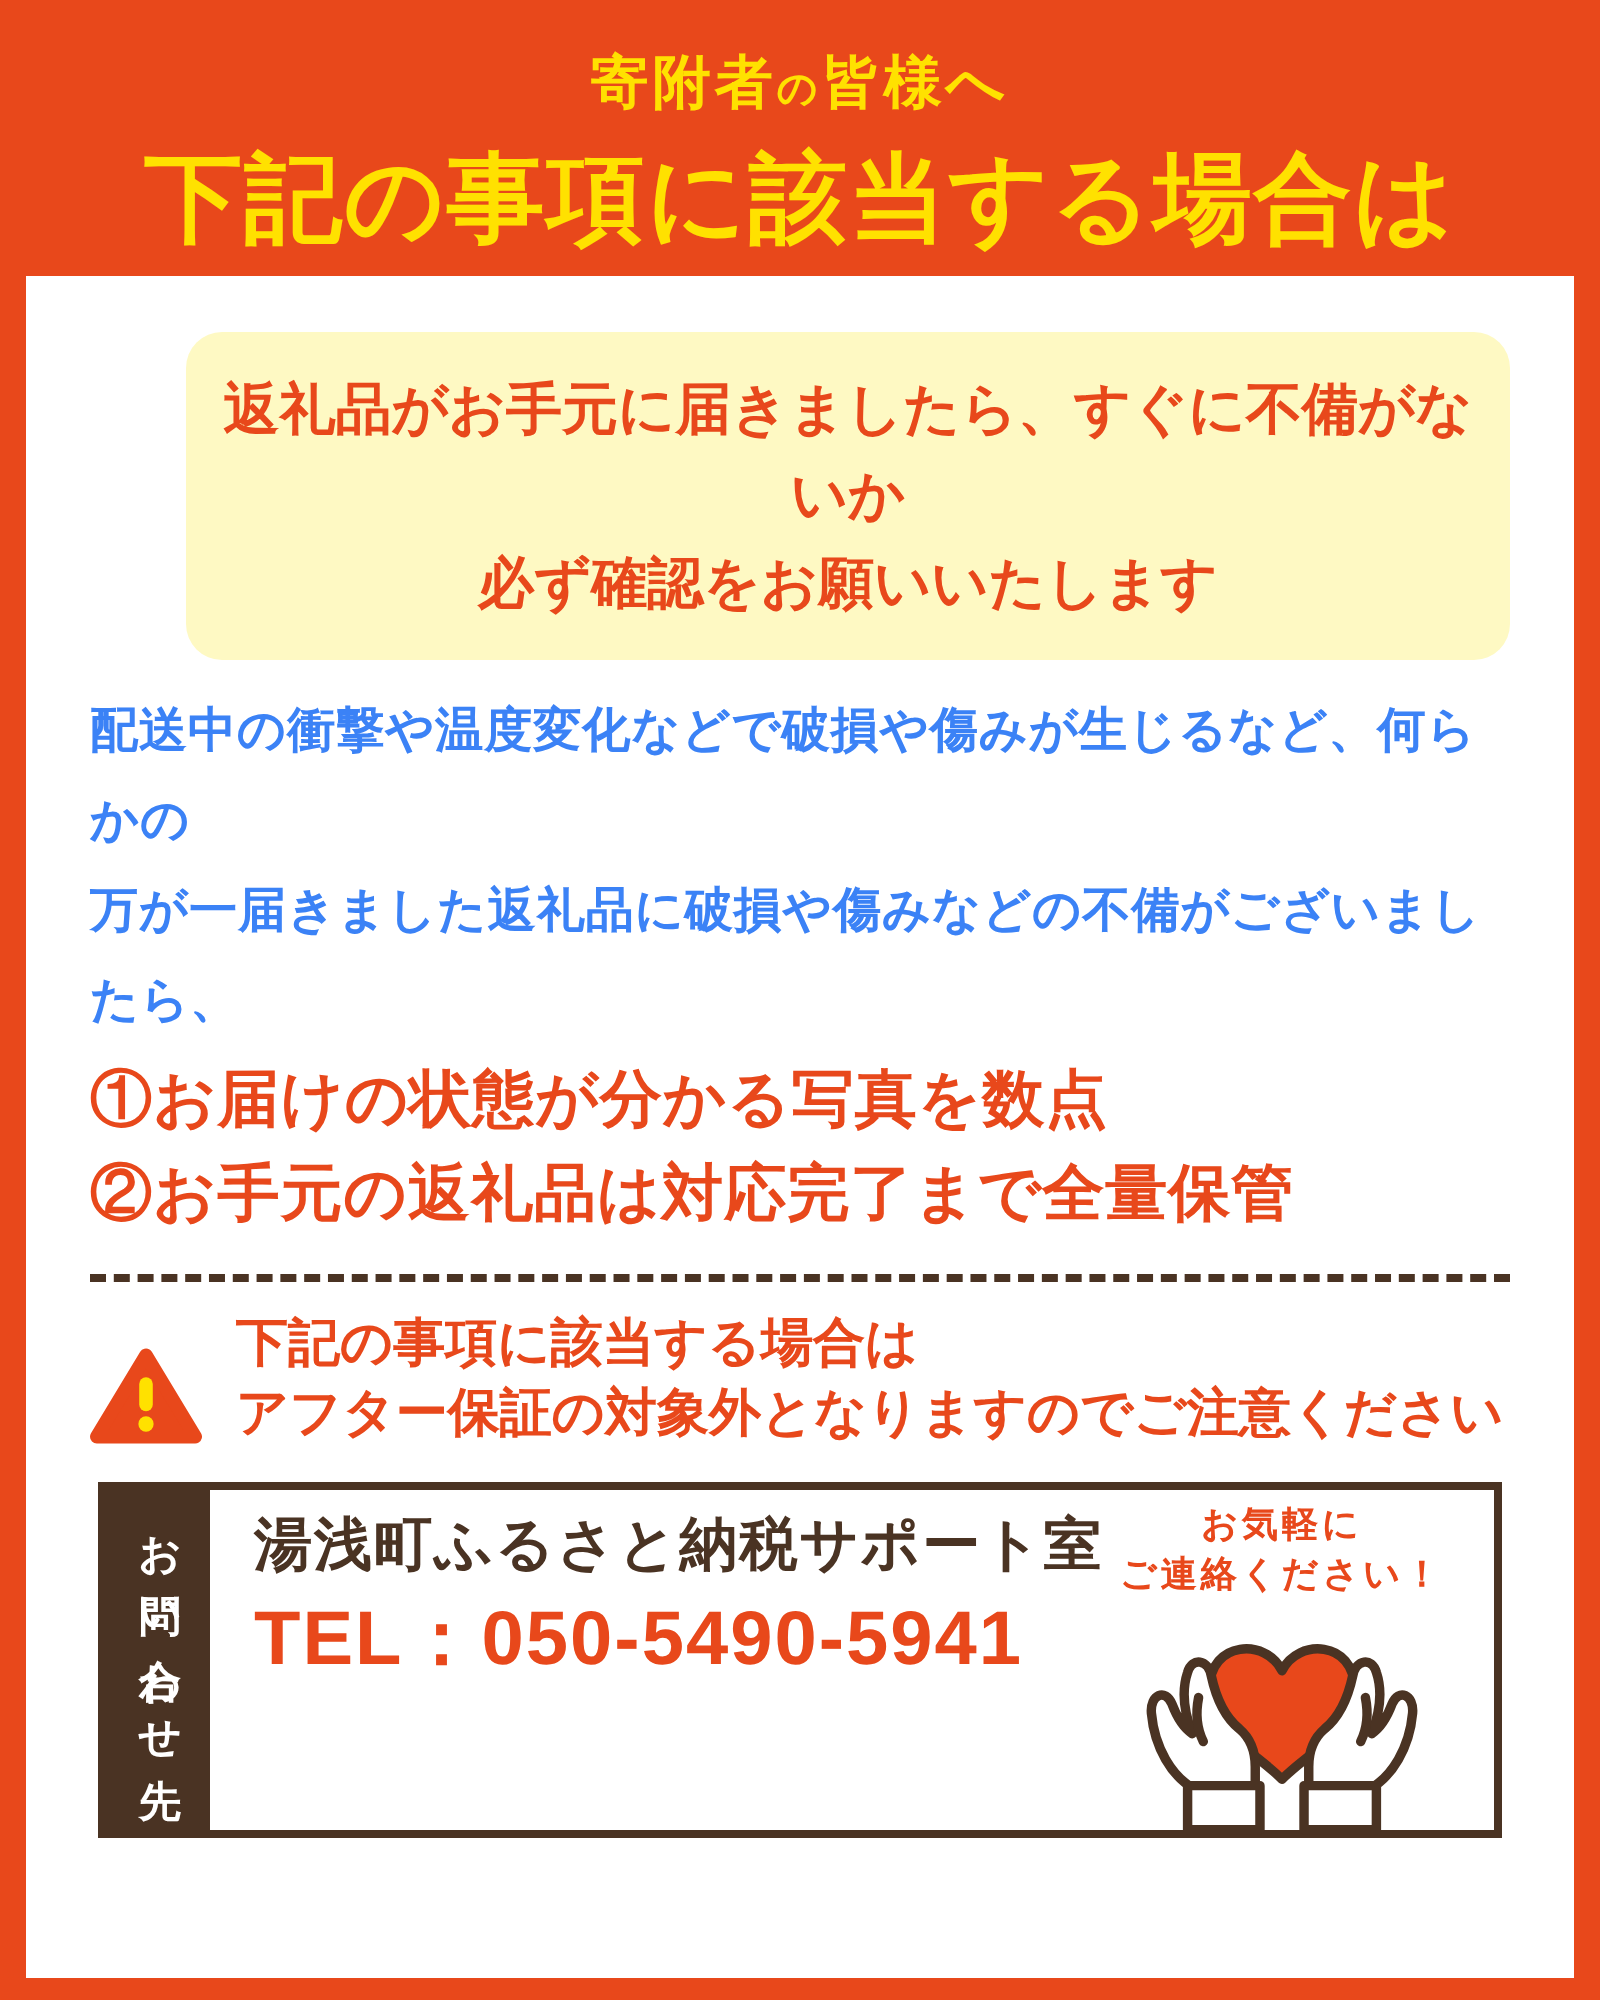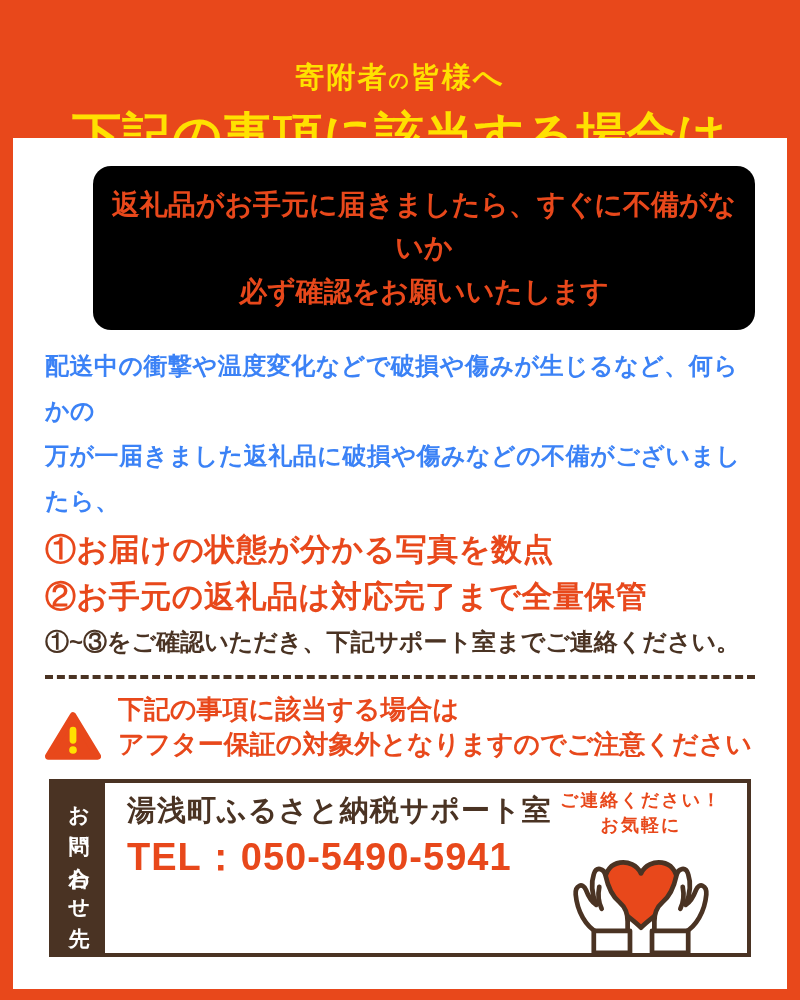--- a/index.html
+++ b/index.html
@@ -3,32 +3,32 @@
 <meta charset="utf-8">
 <style>
   html, body { margin: 0; padding: 0; }
   body {
     width: 800px; height: 1000px;
     background: #E8481B;
     font-family: "Liberation Sans", sans-serif;
     position: relative;
     overflow: hidden;
   }
-  .header { position: absolute; top: 0; left: 0; width: 800px; height: 138px; text-align: center; margin-top: 36px; }
+  .header { position: absolute; top: 0; left: 0; width: 800px; height: 138px; text-align: center; }
   .subtitle { padding-top: 22px; font-size: 29px; font-weight: bold; color: #FFE100; letter-spacing: 2px; }
   .subtitle .small-no { font-size: 20px; }
   .title { margin-top: 5px; font-size: 49px; font-weight: bold; color: #FFE100; letter-spacing: 1px; }
 
   .panel {
     position: absolute; top: 138px; left: 13px; right: 13px; bottom: 11px;
     background: #FFFFFF; padding: 0 32px; box-sizing: border-box;
   }
 
   .notice-box {
-    margin-top: 28px; background: #000000; border-radius: 18px;
+    margin-top: 28px; background: #fef9c3; border-radius: 18px;
     padding: 17px 8px; text-align: center;
     color: #E8481B; font-weight: bold; font-size: 28px; line-height: 1.55; margin-left: 48px;
   }
 
   .intro { margin-top: 13px; color: #3b82f6; font-size: 24px; font-weight: bold; line-height: 45px; letter-spacing: 0.5px; }
 
   .steps { margin-top: 3px; color: #E8481B; font-size: 31px; font-weight: bold; line-height: 47px; letter-spacing: 0.5px; }
 
   .steps-note { margin-top: 6px; font-size: 24px; color: #4A3323; font-weight: bold; }
 
@@ -82,21 +82,20 @@
     <div class="intro">
       <div>配送中の衝撃や温度変化などで破損や傷みが生じるなど、何らかの</div>
       <div>万が一届きました返礼品に破損や傷みなどの不備がございましたら、</div>
     </div>
 
     <div class="steps">
       <div class="step">①お届けの状態が分かる写真を数点</div>
       <div class="step">②お手元の返礼品は対応完了まで全量保管</div>
     </div>
 
-    <div class="steps-note">①~③をご確認いただき、下記サポート室までご連絡ください。</div>
 
     <div class="dashed-divider"></div>
 
     <div class="caution">
       <span class="warn-icon">
         <svg viewBox="0 0 66 60" xmlns="http://www.w3.org/2000/svg">
           <path d="M33 6 L62 54 L4 54 Z" fill="#E8481B" stroke="#E8481B" stroke-width="8" stroke-linejoin="round"></path>
           <rect x="29" y="19" width="8" height="20" rx="4" fill="#FFE100"></rect>
           <circle cx="33" cy="46.5" r="4.5" fill="#FFE100"></circle>
         </svg>
@@ -112,22 +111,22 @@
       <div class="contact-side">
         <span>お問い合わせ先</span>
       </div>
       <div class="contact-main">
         <div class="office">湯浅町ふるさと納税サポート室</div>
         <div class="tel">TEL：050-5490-5941</div>
 
       </div>
       <div class="contact-art">
         <div class="callout">
+          <div>お気軽に</div>
           <div>ご連絡ください！</div>
-          <div>お気軽に</div>
         </div>
         <svg viewBox="0 0 220 150" xmlns="http://www.w3.org/2000/svg">
 
           <path d="M110 45 C100 24 64 26 64 56 C64 84 95 98 110 114 C125 98 156 84 156 56 C156 26 120 24 110 45 Z" fill="#E8481B" stroke="#4A3323" stroke-width="6" stroke-linejoin="round"></path>
 
           <g stroke="#4A3323" stroke-width="6" fill="#FFFFFF" stroke-linejoin="round" stroke-linecap="round">
             <path d="M54 120 C40 112 29 94 27 72 C26 60 36 56 40 66 C43 74 47 81 53 85 C48 72 46 58 50 46 C53 36 63 38 65 48 C68 62 73 74 83 82 C90 88 93 96 93 106 L93 120 Z"></path>
             <rect x="50" y="118" width="46" height="28"></rect>
             <path d="M60 90 C56 82 55 72 57 62" fill="none"></path>
           </g>

